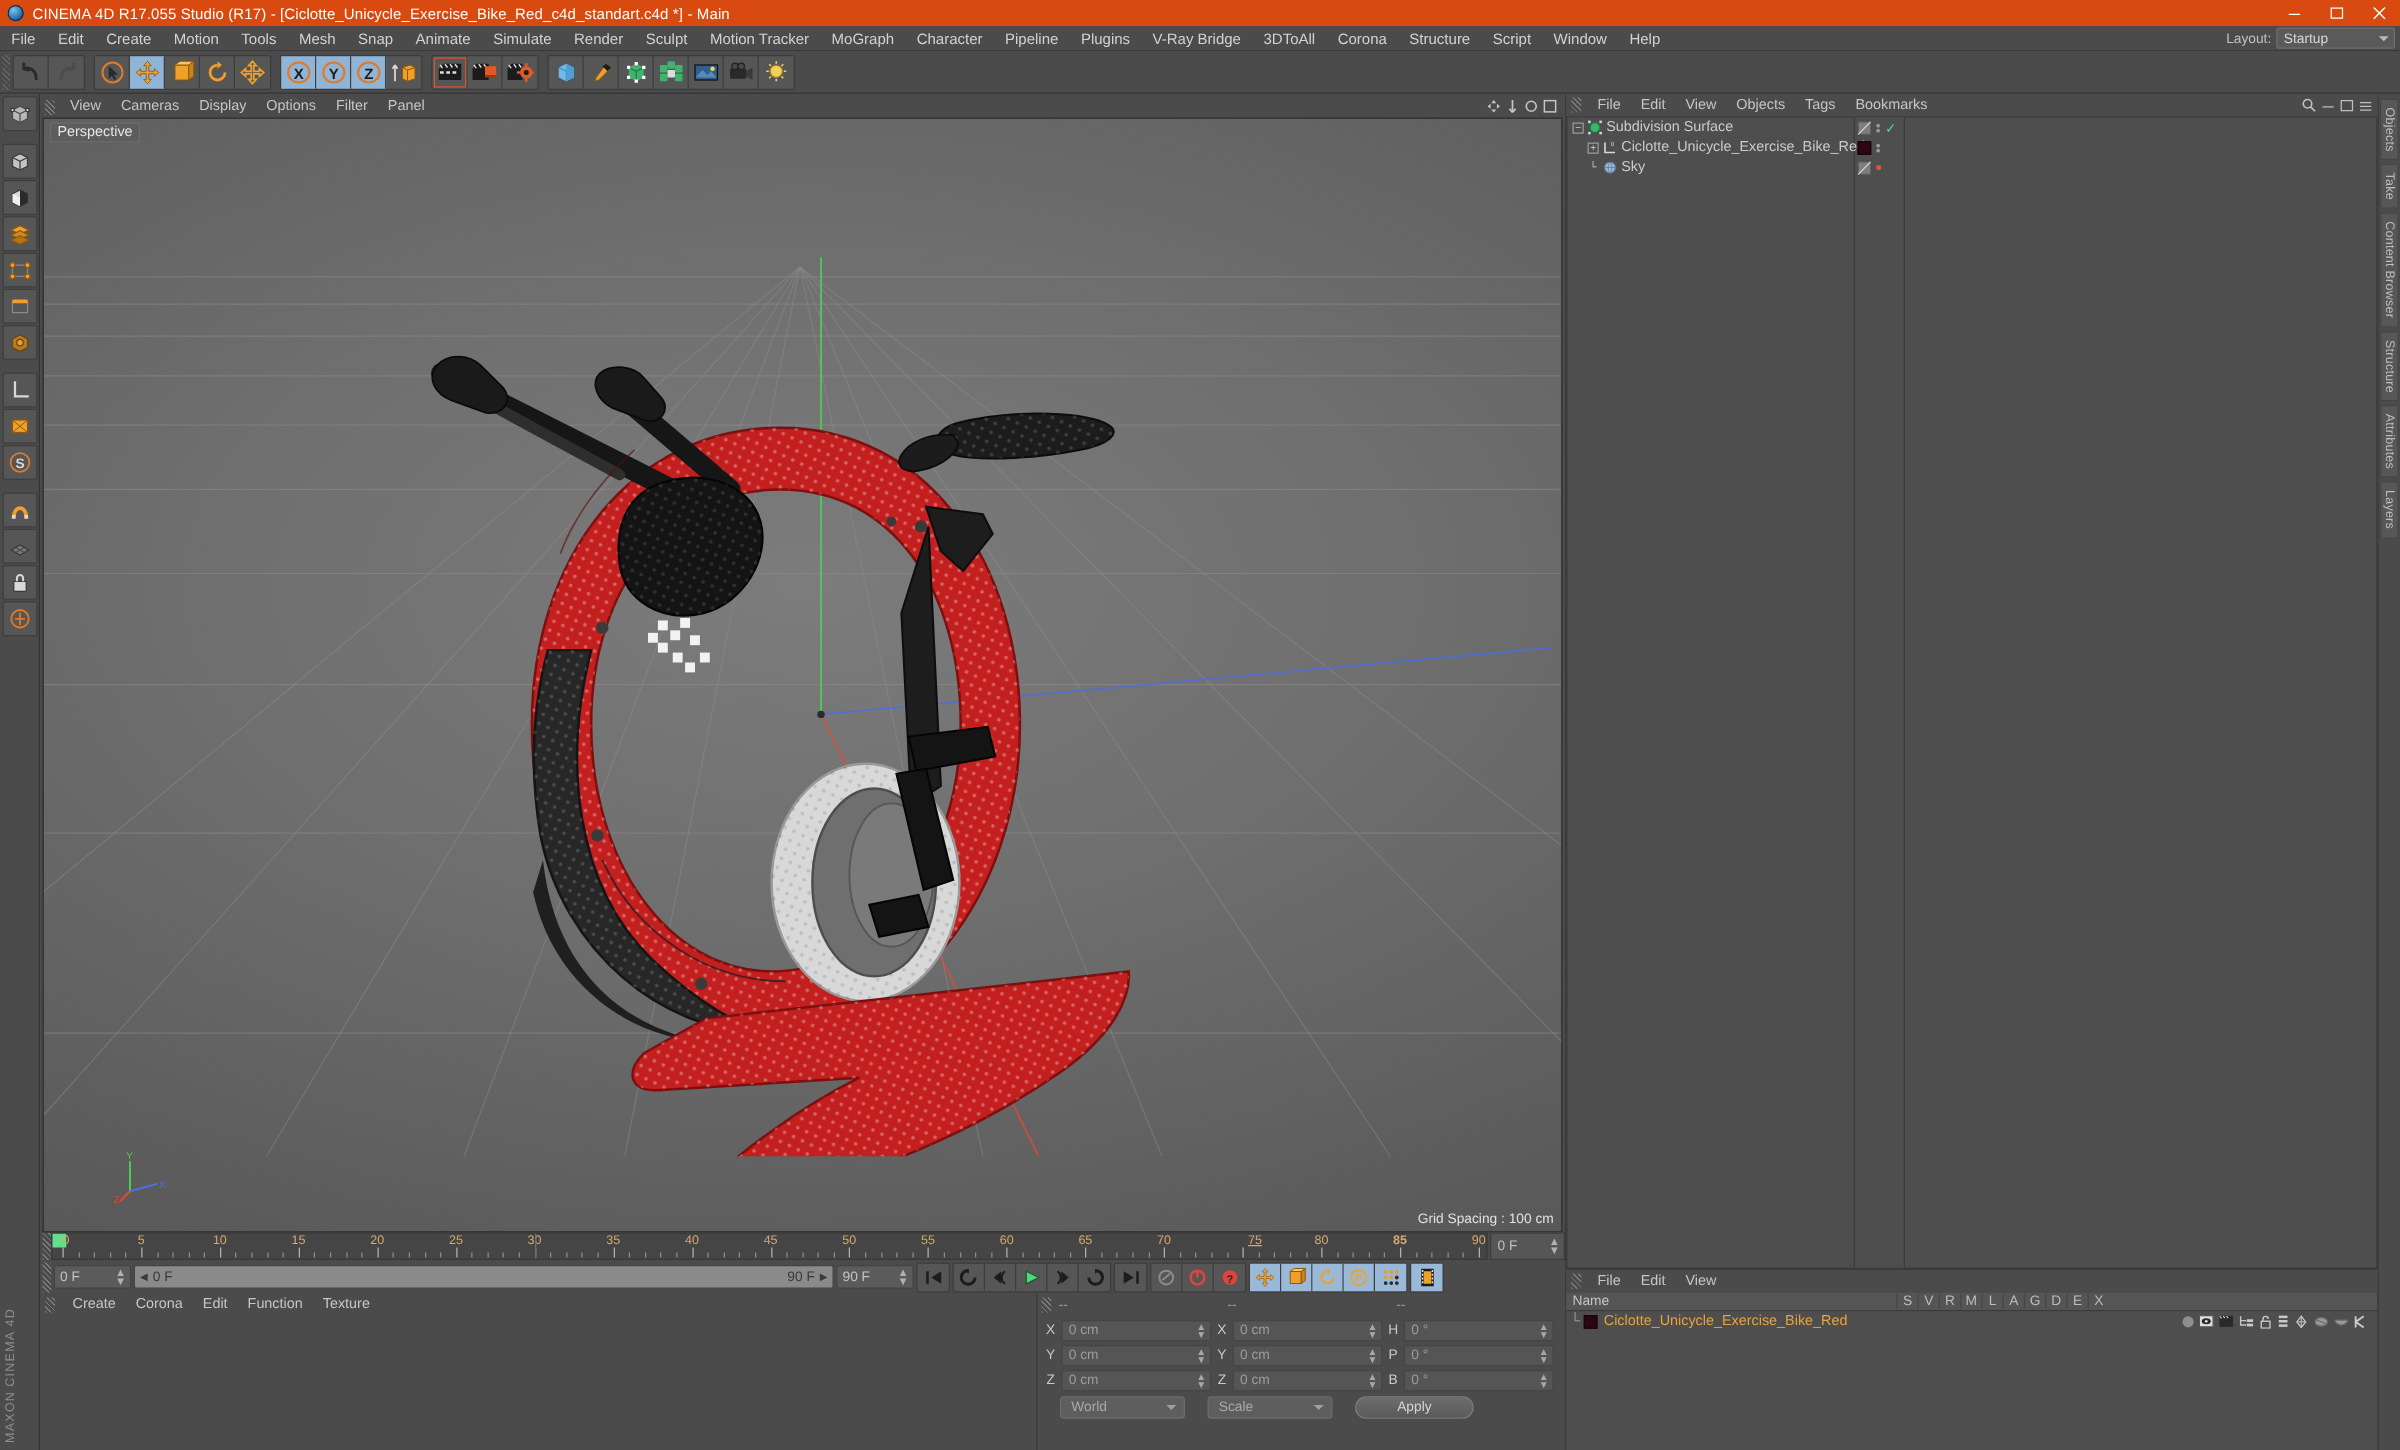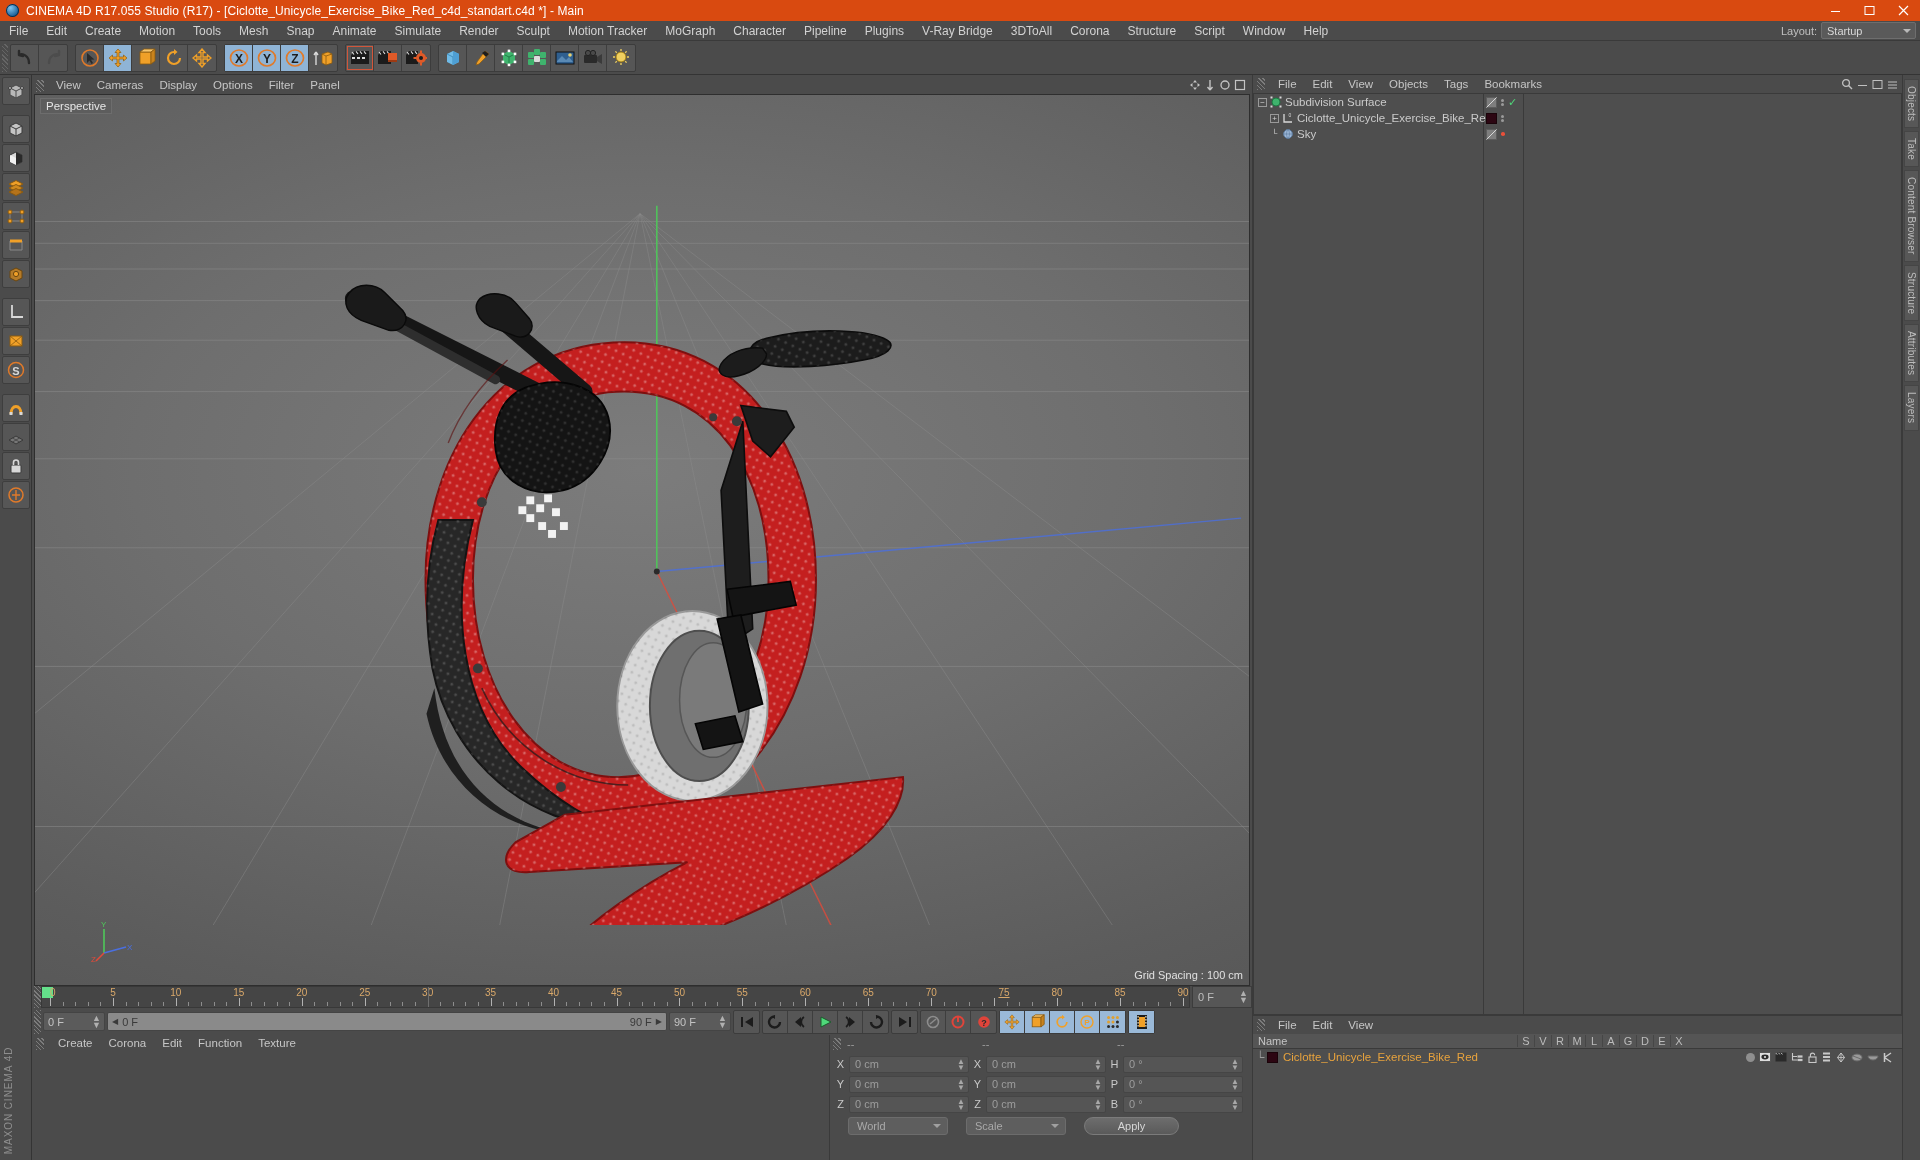--- a/index.html
+++ b/index.html
@@ -894,21 +894,21 @@
             <div class="tl-num" style="left: 448.611px;">35</div>
             <div class="tl-num" style="left: 511.556px;">40</div>
             <div class="tl-num" style="left: 574.5px;">45</div>
             <div class="tl-num" style="left: 637.444px;">50</div>
             <div class="tl-num" style="left: 700.389px;">55</div>
             <div class="tl-num" style="left: 763.333px;">60</div>
             <div class="tl-num" style="left: 826.278px;">65</div>
             <div class="tl-num" style="left: 889.222px;">70</div>
             <div class="tl-num" style="left: 962px; text-decoration: underline;">75</div>
             <div class="tl-num" style="left: 1015.11px;">80</div>
-            <div class="tl-num" style="left: 1078.06px;">85</div>
+            <div class="tl-num" style="left: 1078.06px; font-weight: bold;">85</div>
             <div class="tl-num" style="left: 1141px;">90</div>
             <div class="tl-line30" style="left: 385.667px;"></div>
           </div>
         <div class="tl-endbox">
           <span>0 F</span>
           <span class="spin">▲<br>▼</span>
         </div>
       </div>
 
       <div class="transport">

